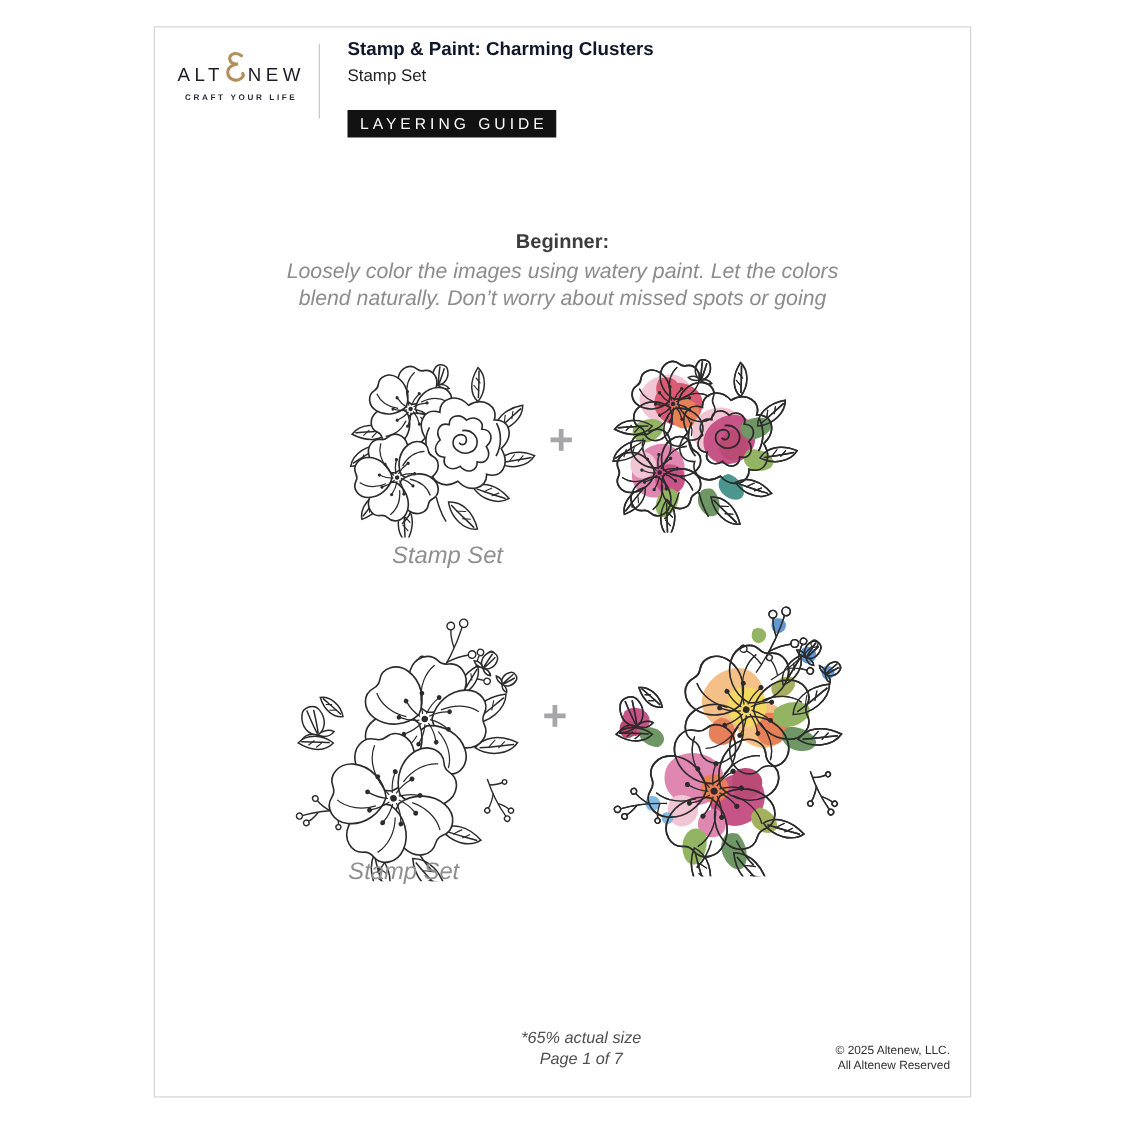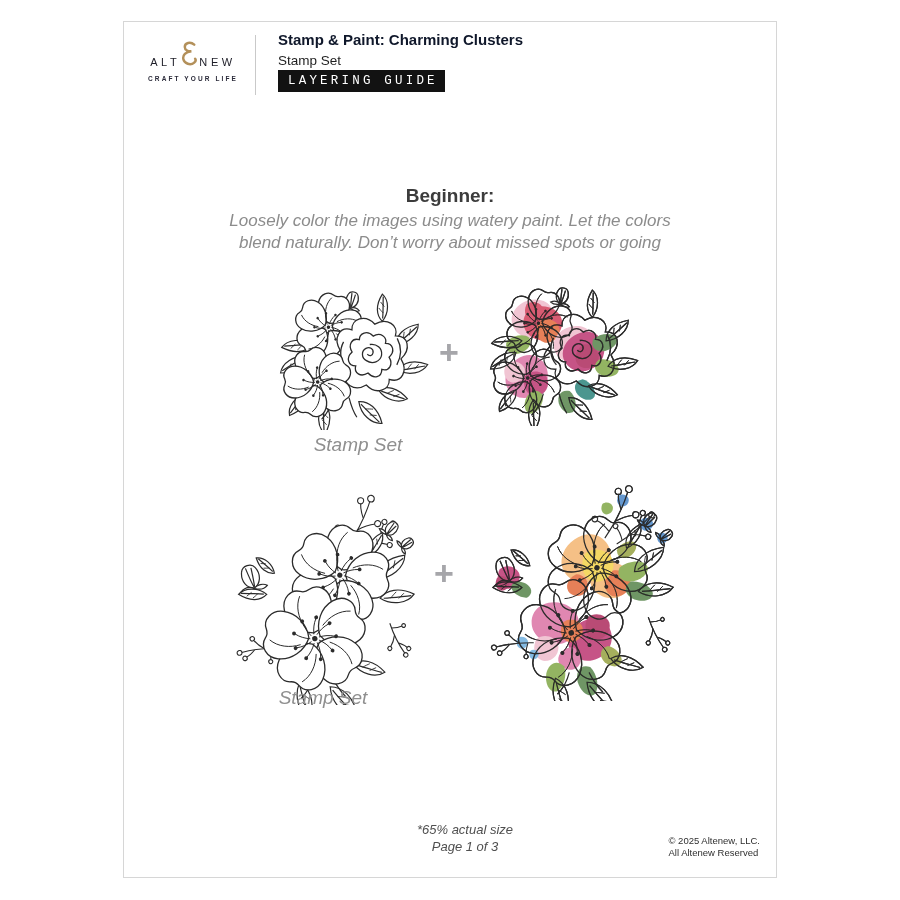--- a/index.html
+++ b/index.html
@@ -4,48 +4,48 @@
 <style>
   * { margin:0; padding:0; box-sizing:border-box; }
   html,body { width:900px; height:900px; background:#ffffff;
     font-family:"Liberation Sans", sans-serif; position:relative; overflow:hidden; }
   .page { position:absolute; left:123px; top:21px; width:654px; height:857px;
     background:#ffffff; border:1px solid #d6d6d6; }
 
   
   .logo-block { position:absolute; left:8px; top:14px; width:122px; text-align:center; }
   .brand-row { display:flex; align-items:flex-end; justify-content:center; height:34px; }
-  .brand-txt { font-size:11px; letter-spacing:3.6px; color:var(--ink,#1d1d27);
+  .brand-txt { font-size:15px; letter-spacing:3.6px; color:var(--ink,#1d1d27);
     font-weight:400; line-height:1; padding-bottom:2px; }
   .gold-e { width:17px; height:30px; margin:0 1px; flex:0 0 auto; }
   .tagline { font-size:6.5px; letter-spacing:2.1px; color:#2b2b3a; margin-top:5px; font-weight:bold; }
   .header-divider { position:absolute; left:131px; top:13px; width:1px; height:60px; background:#c9c9c9; }
   .title-block { position:absolute; left:154px; top:9px; }
   .doc-title { font-size:15px; font-weight:bold; color:#0f172a; line-height:1.25; }
   .doc-subtitle { font-size:13.5px; color:#1f1f1f; margin-top:3px; }
-  .badge { display:inline-block; margin-top:2px; background:var(--badge-bg,#121212);
+  .badge { display:inline-block; margin-top:20px; background:var(--badge-bg,#121212);
     color:var(--badge-text,#ffffff); font-size:12.5px; letter-spacing:3.2px;
-    padding:4px 7px 4px 10px; line-height:1.15;font-family:Liberation Mono, monospace; }
+    padding:4px 7px 4px 10px; line-height:1.15; }
 
   
   .instructions { position:absolute; left:0; top:163px; width:100%; text-align:center; }
-  .level { font-size:19px; font-weight:bold; color:#3c3c3c; margin-bottom:3px; }
+  .level { font-size:16px; font-weight:bold; color:#3c3c3c; margin-bottom:3px; }
   .body-line { font-size:17px; font-style:italic; color:var(--gray-italic,#8c8c8c); line-height:21.5px; }
 
   
   .art { position:absolute; }
   .plus { position:absolute; width:40px; height:40px; text-align:center; line-height:40px;
     font-size:34px; font-weight:bold; color:var(--plus-gray,#a6a6aa); }
   .caption { position:absolute; width:160px; text-align:center; font-size:19px;
     font-style:italic; color:var(--caption-gray,#8f8f8f); }
 
   
   .footer-center { position:absolute; left:15px; bottom:22px; width:100%; text-align:center;
     font-size:13px; font-style:italic; color:#4f4f4f; line-height:16.5px; }
-  .copyright { position:absolute; right:16px; bottom:18px; text-align:left;
+  .copyright { position:absolute; right:16px; bottom:18px; text-align:right;
     font-size:9.5px; color:#2f2f2f; line-height:12px;margin-left:19px; }
 
   .defs-svg { position:absolute; width:0; height:0; overflow:hidden; }
 </style>
 </head>
 <body>
 
 <svg class="defs-svg" xmlns="http://www.w3.org/2000/svg" aria-hidden="true">
 <defs>
   <path id="petal" d="M0,-4 C-9,-6 -16,-14 -16,-23 C-16,-31 -9,-36 -3,-33 C-1,-32 1,-32 3,-33 C9,-36 16,-31 16,-23 C16,-14 9,-6 0,-4 Z" fill="var(--flower-fill,#ffffff)" stroke="var(--line-art,#2b2b2b)" stroke-width="1.3" vector-effect="non-scaling-stroke"></path>
@@ -246,20 +246,20 @@
         <use href="#clusterB-paint"></use>
       </g>
     <g style="--flower-fill:transparent">
         <use href="#clusterB"></use>
       </g>
   </svg>
   <div class="caption" style="left:119px; top:665px;">Stamp Set</div>
 
   <div class="footer-center">
     <div>*65% actual size</div>
-    <div>Page 1 of 3</div>
+    <div>Page 1 of 7</div>
   </div>
   <div class="copyright">
     <div>© 2025 Altenew, LLC.</div>
     <div>All Altenew Reserved</div>
   </div>
 
 </div>
 
 </body></html>

